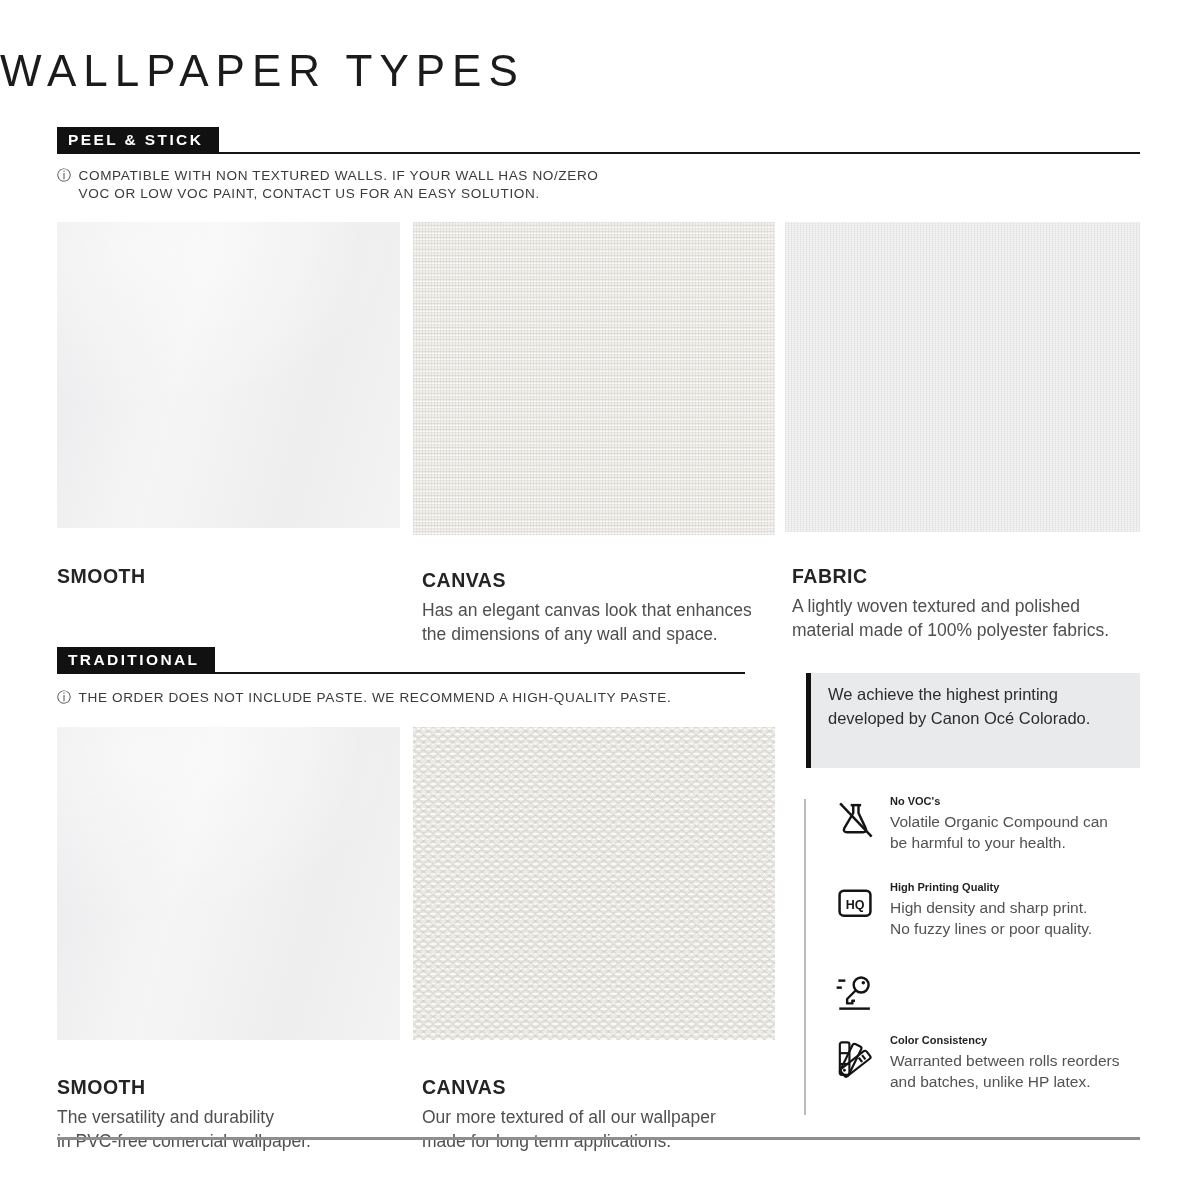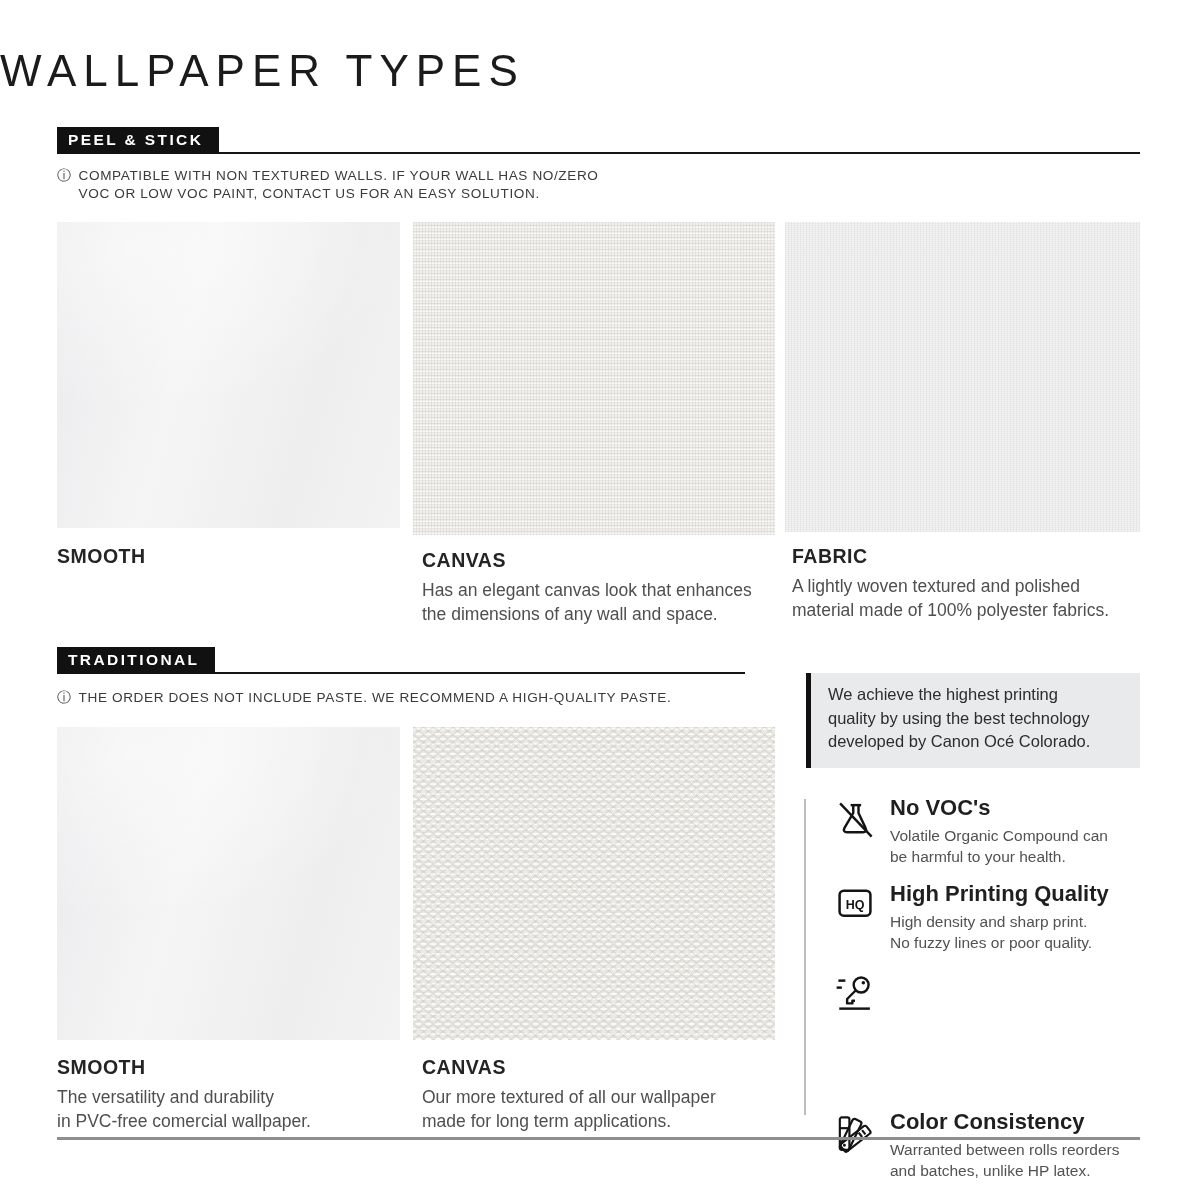--- a/index.html
+++ b/index.html
@@ -27,33 +27,33 @@
       repeating-linear-gradient(0deg, rgba(255,255,255,.5) 0 2px, rgba(222,219,212,.18) 2px 6px);}
   .tex-fabric{background-color:#f3f3f4;background-image:
       repeating-linear-gradient(90deg, rgba(205,205,208,.30) 0 1px, rgba(255,255,255,0) 1px 3px),
       repeating-linear-gradient(0deg, rgba(214,214,217,.25) 0 1px, rgba(255,255,255,0) 1px 2px);}
   .tex-canvas-b{background-color:#f2f1ed;background-image:
       repeating-linear-gradient(38deg, rgba(196,192,184,.30) 0 2px, rgba(255,255,255,0) 2px 6px),
       repeating-linear-gradient(-38deg, rgba(196,192,184,.30) 0 2px, rgba(255,255,255,0) 2px 6px),
       repeating-linear-gradient(0deg, rgba(255,255,255,.65) 0 2px, rgba(210,206,198,.2) 2px 5px);}
 
   .itemblock{position:absolute;}
-  .item-name{font-size:19.5px;font-weight:bold;letter-spacing:.5px;color:#242424;margin-bottom:7px;}
+  .item-name{font-size:19.5px;font-weight:bold;letter-spacing:.5px;color:#242424;margin-bottom:7px;margin-top:20px;}
   .item-desc{font-size:17.5px;color:#4f4f4f;line-height:23.5px;}
 
   .qbox{position:absolute;left:806px;top:673px;width:334px;height:95px;background:#e9eaeb;
         border-left:5px solid #111;box-sizing:border-box;padding:10px 0 0 17px;
         font-size:16.5px;line-height:23.5px;color:#2d2d2d;}
 
   .vline{position:absolute;left:804px;top:799px;width:2px;height:316px;background:#bcbcbc;}
 
   .feature{position:absolute;left:832px;width:312px;}
   .fico{position:absolute;left:2px;top:3px;}
   .ftext{margin-left:58px;}
-  .ftitle{font-size:22px;font-weight:bold;color:#1f1f1f;margin-bottom:4px;}
+  .ftitle{font-size:11px;font-weight:bold;color:#1f1f1f;margin-bottom:4px;}
   .fdesc{font-size:15.5px;color:#525252;line-height:21px;}
 
   .bottomrule{position:absolute;left:57px;top:1137px;width:1083px;height:3px;background:#8e8e8e;}
 
   svg{display:block;overflow:visible;}
 </style>
 </head>
 <body>
 
 <div class="page">
@@ -116,21 +116,20 @@
   <div class="itemblock" style="left:422px;top:1056px;width:362px">
     <div class="item-name">CANVAS</div>
     <div class="item-desc">
       <span>Our more textured of all our wallpaper</span><br>
       <span>made for long term applications.</span>
     </div>
   </div>
 
   <div class="qbox">
     <div>We achieve the highest printing</div>
-    <div>quality by using the best technology</div>
     <div>developed by Canon Océ Colorado.</div>
   </div>
 
   <div class="vline"></div>
 
   <div class="feature" style="top:795px">
     <div class="fico">
       <svg width="42" height="44" viewBox="0 0 48 48" fill="none" stroke="#141414" stroke-width="2.8" stroke-linejoin="round">
         <path d="M19 7 h12"></path>
         <path d="M22 7 v9 L12 33 c-1.6 3 -0.2 5 3 5 h18 c3.2 0 4.6 -2 3 -5 L28 16 V7"></path>
@@ -168,21 +167,21 @@
         <circle cx="31" cy="16" r="8.5"></circle>
         <circle cx="33.5" cy="13.5" r="2" fill="#141414" stroke="none"></circle>
         <path d="M25 22 L15 32 v5 h6 v-3 h3"></path>
         <line x1="5" y1="11" x2="13" y2="11"></line>
         <line x1="3" y1="19" x2="9" y2="19"></line>
         <line x1="6" y1="43" x2="41" y2="43"></line>
       </svg>
     </div>
   </div>
 
-  <div class="feature" style="top:1109px">
+  <div class="feature" style="top:1034px">
     <div class="fico">
       <svg width="40" height="44" viewBox="0 0 48 48" fill="none" stroke="#141414" stroke-width="2.6" stroke-linejoin="round">
         <rect x="7" y="4" width="11.5" height="39" rx="2.5"></rect>
         <line x1="7" y1="17" x2="18.5" y2="17"></line>
         <line x1="7" y1="30" x2="18.5" y2="30"></line>
         <g transform="rotate(26 13 40)">
           <rect x="7" y="4" width="11.5" height="39" rx="2.5"></rect>
         </g>
         <g transform="rotate(52 13 40)">
           <rect x="7" y="4" width="11.5" height="39" rx="2.5"></rect>

